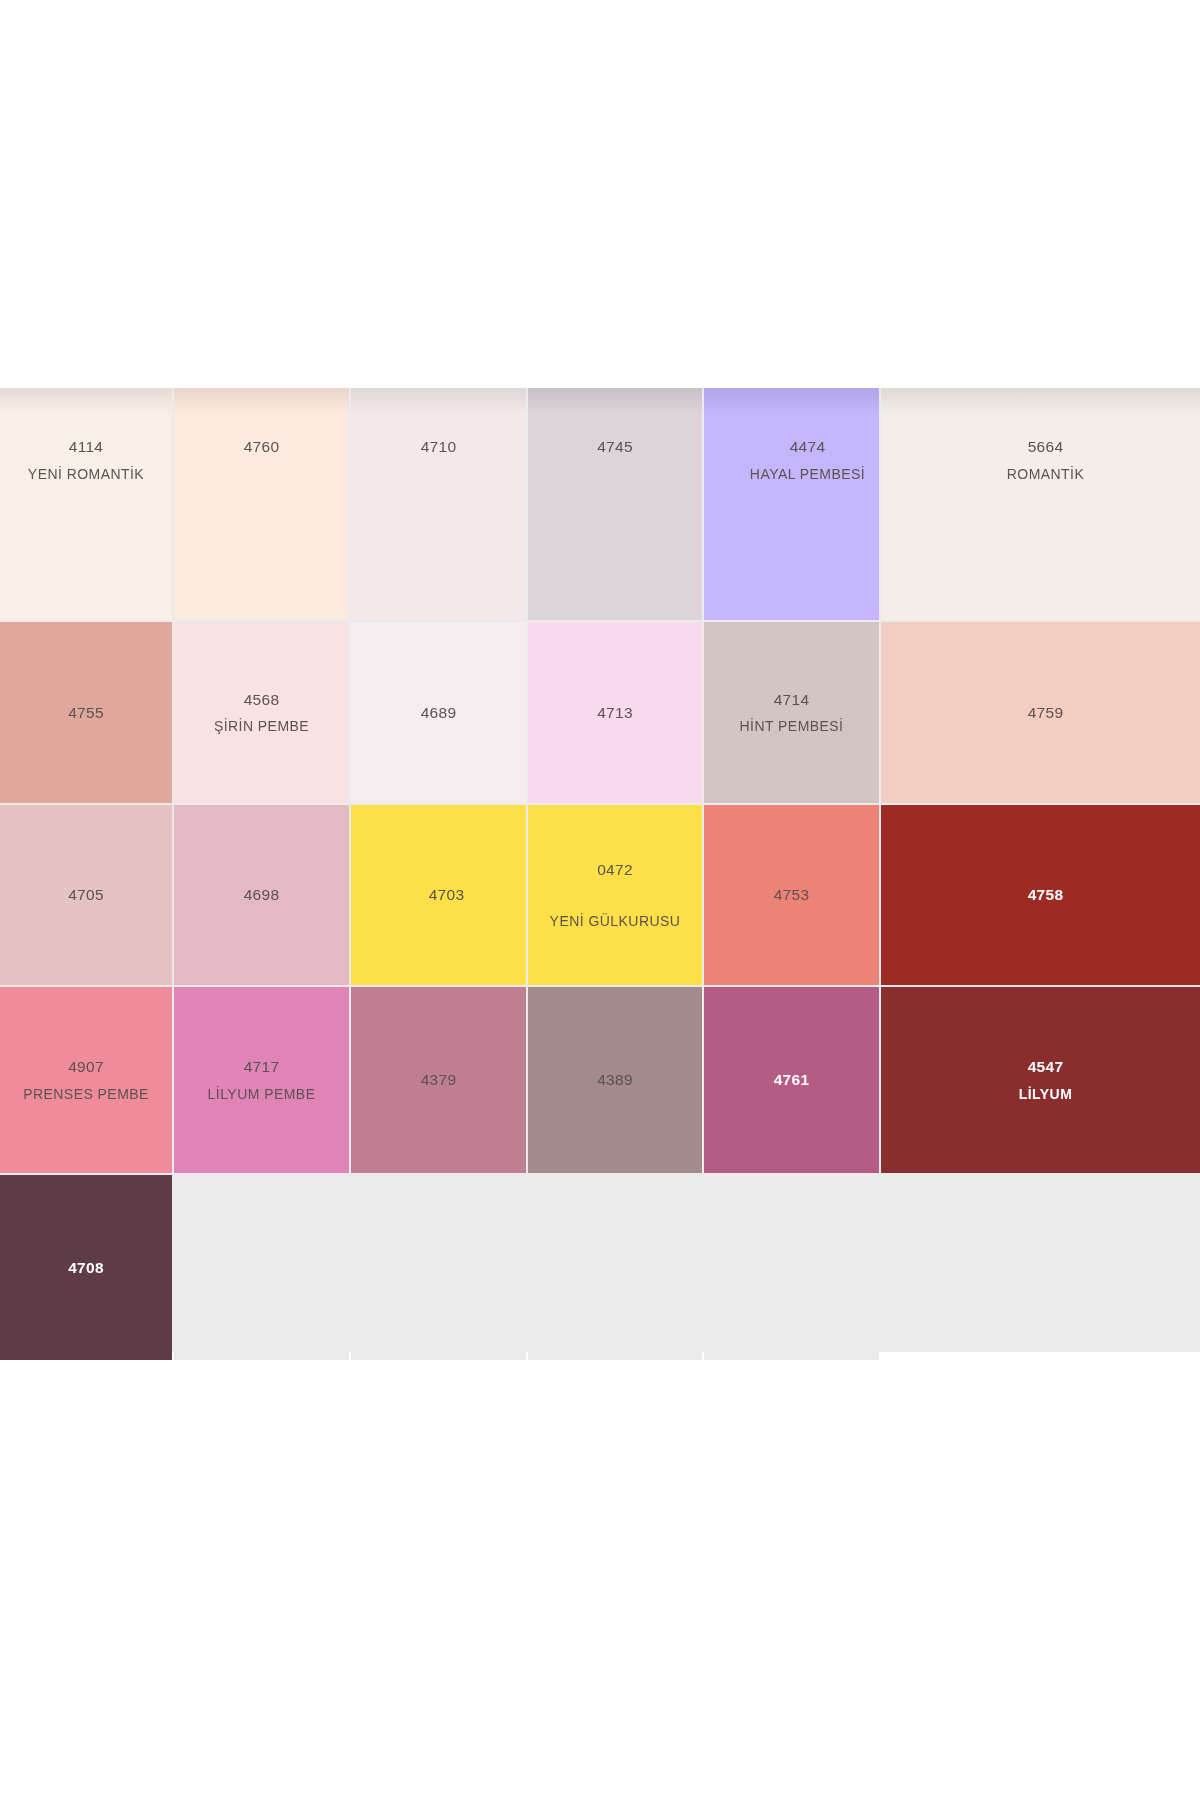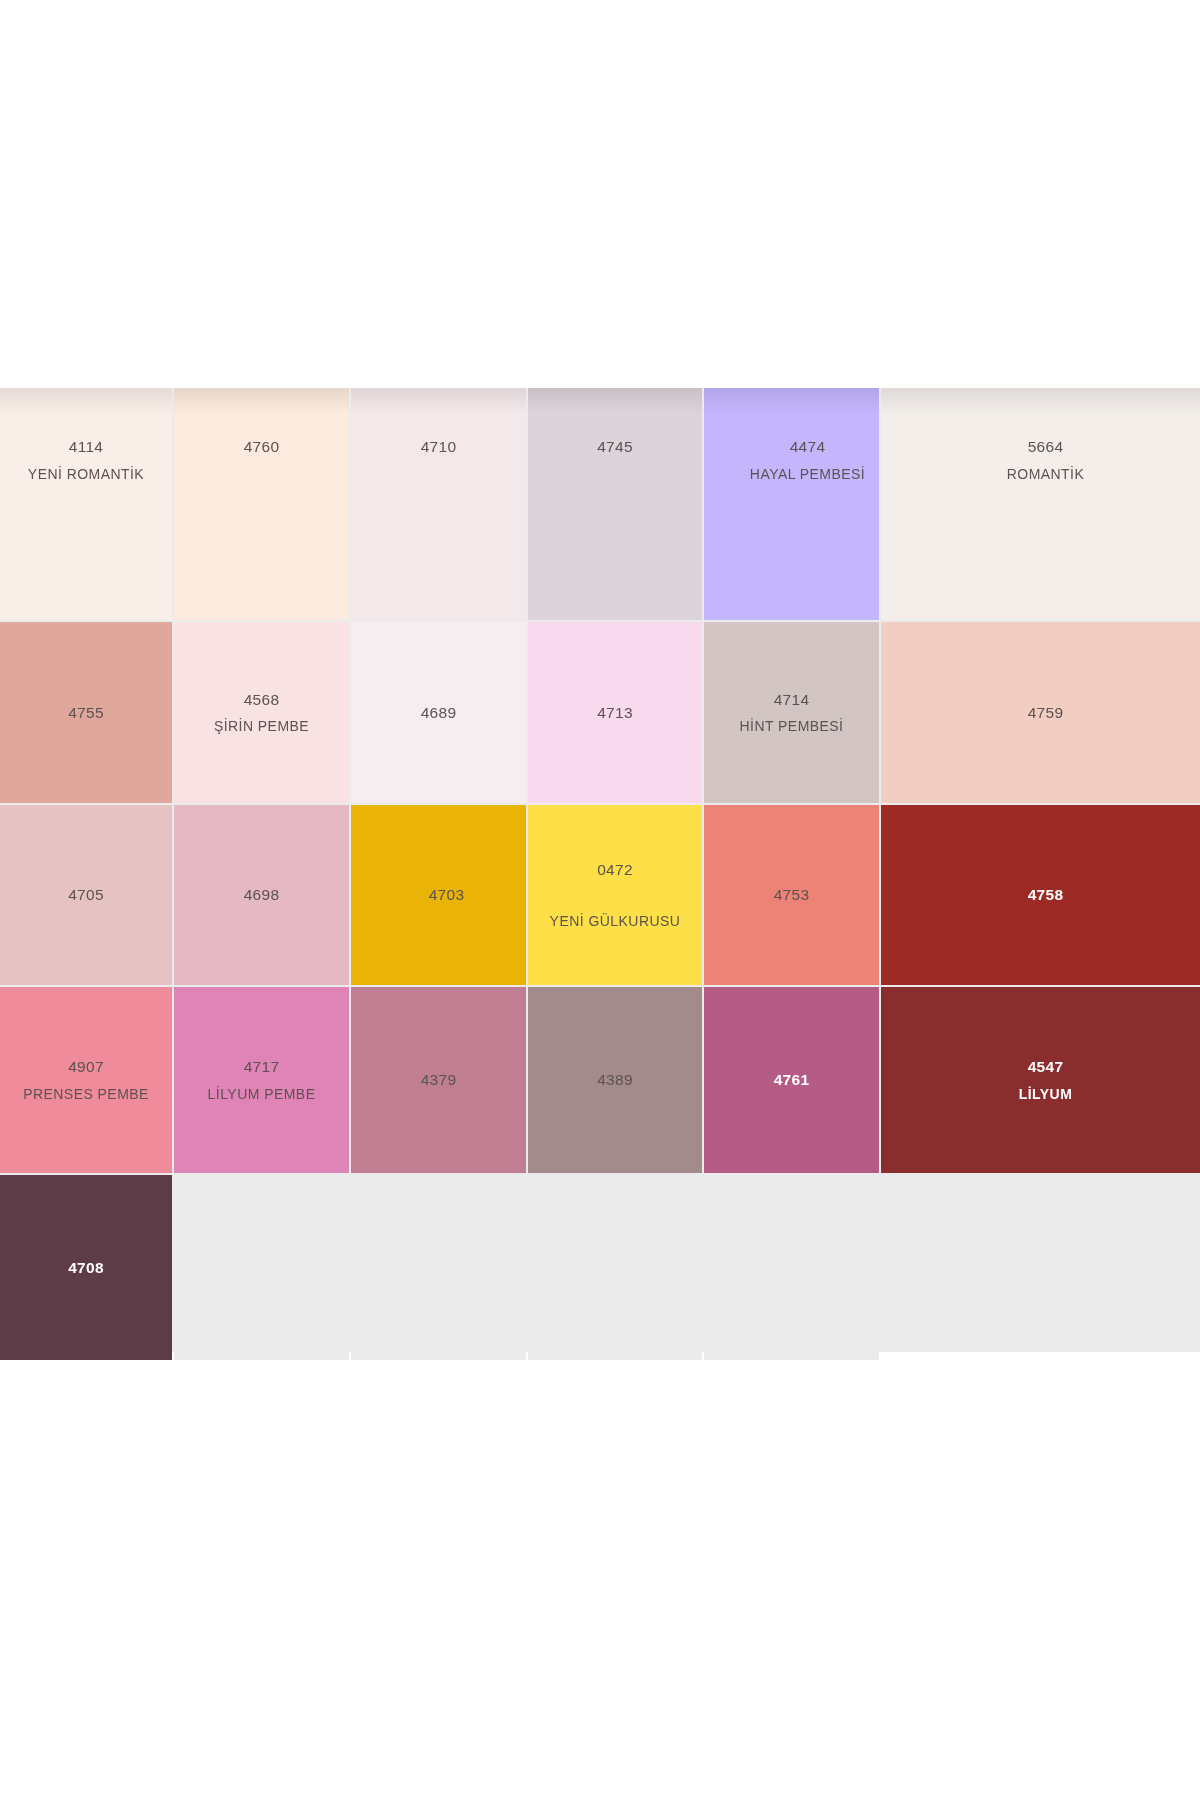--- a/index.html
+++ b/index.html
@@ -138,21 +138,21 @@
       </div>
       <div class="swatch light no-name" style="background: rgb(242, 205, 193);">
         <div class="code">4759</div>
       </div>
       <div class="swatch light no-name" style="background: rgb(228, 195, 194);">
         <div class="code">4705</div>
       </div>
       <div class="swatch light no-name" style="background: rgb(229, 185, 196);">
         <div class="code">4698</div>
       </div>
-      <div class="swatch light no-name" style="background: #eab308; padding-left: 16px;">
+      <div class="swatch light no-name" style="background: #fde047; padding-left: 16px;">
         <div class="code">4703</div>
       </div>
       <div class="swatch light" style="background: #fde047; gap: 24px;">
         <div class="code">0472</div>
         <div class="name">YENİ GÜLKURUSU</div>
       </div>
       <div class="swatch light no-name" style="background: rgb(237, 131, 119);">
         <div class="code">4753</div>
       </div>
       <div class="swatch dark no-name" style="background: rgb(158, 42, 37);">

